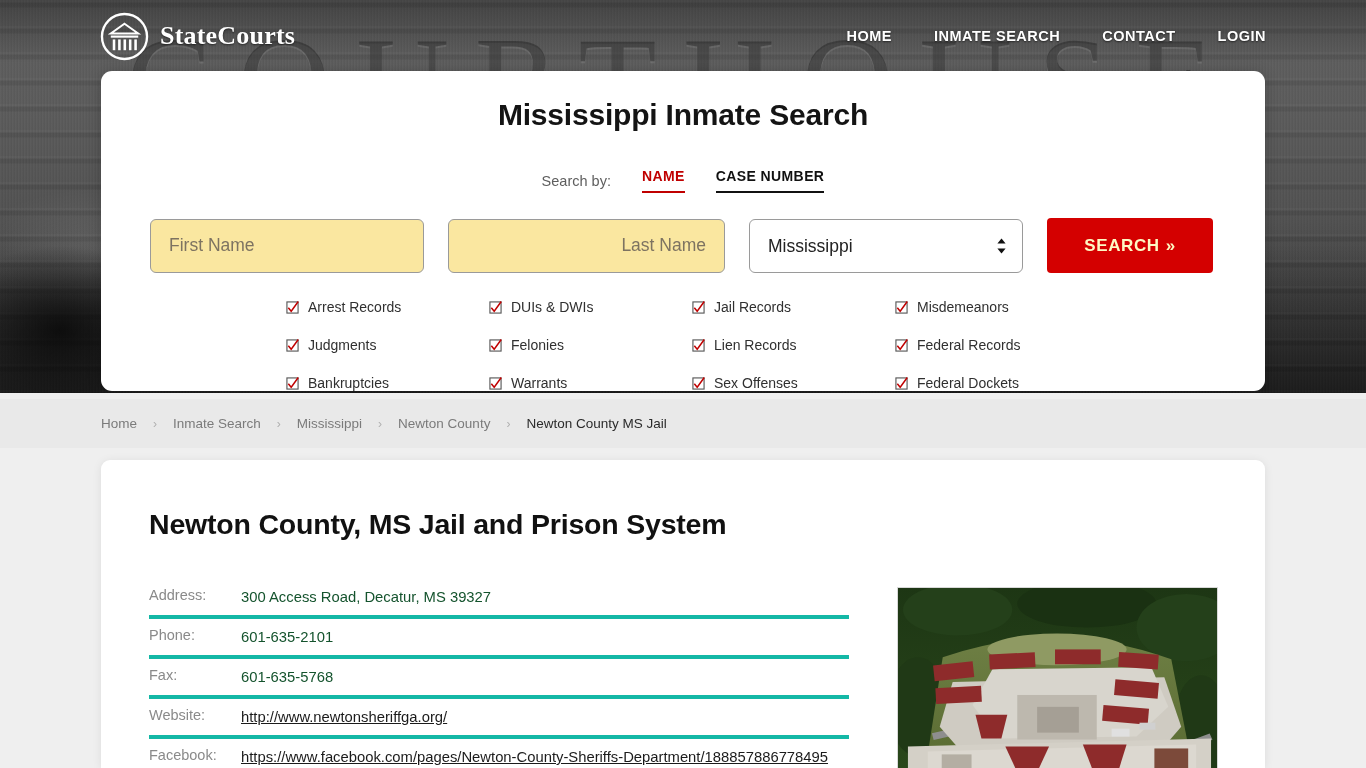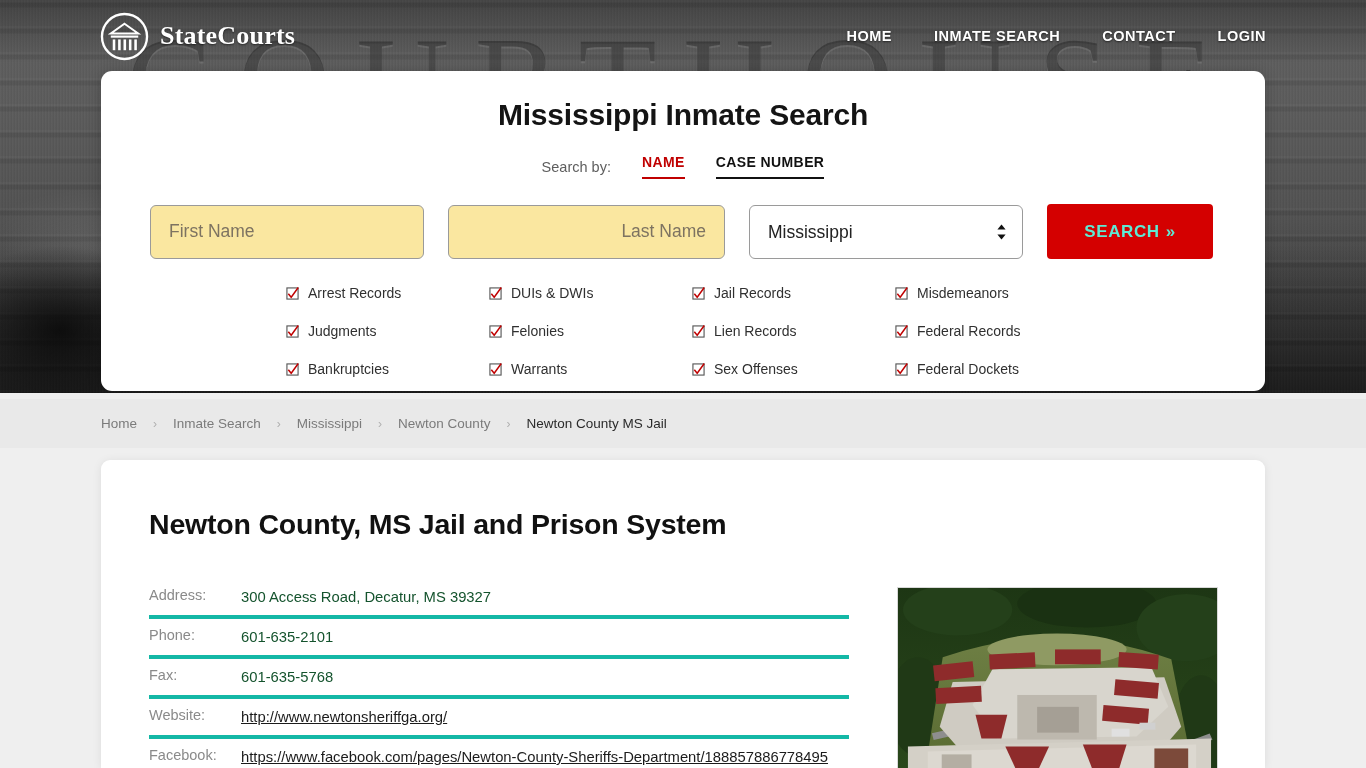--- a/index.html
+++ b/index.html
@@ -114,21 +114,21 @@
     padding: 27px 0 0 0;
   }
   .card-title {
     text-align: center;
     font-size: 30px;
     font-weight: bold;
     color: #141414;
     letter-spacing: -.2px;
   }
   .searchby-row {
-    margin-top: 22px;
+    margin-top: 36px;
     display: flex;
     align-items: center;
     justify-content: center;
     gap: 31px;
   }
   .searchby-label { font-size: 14.5px; color: #5e5e5e; }
   .tab {
     font-size: 14px;
     font-weight: bold;
     letter-spacing: .4px;
@@ -183,21 +183,21 @@
     transform: translateY(-50%);
     pointer-events: none;
     display: block;
   }
   .search-btn {
     width: 166px;
     height: 55px;
     background: #d40000;
     border: none;
     border-radius: 4px;
-    color: #5eead4;
+    color: #fef9c3;
     font-family: "Liberation Sans", sans-serif;
     font-size: 17px;
     font-weight: bold;
     letter-spacing: .6px;
     cursor: pointer;
     display: flex;
     align-items: center;
     justify-content: center;
     gap: 6px;
   }

